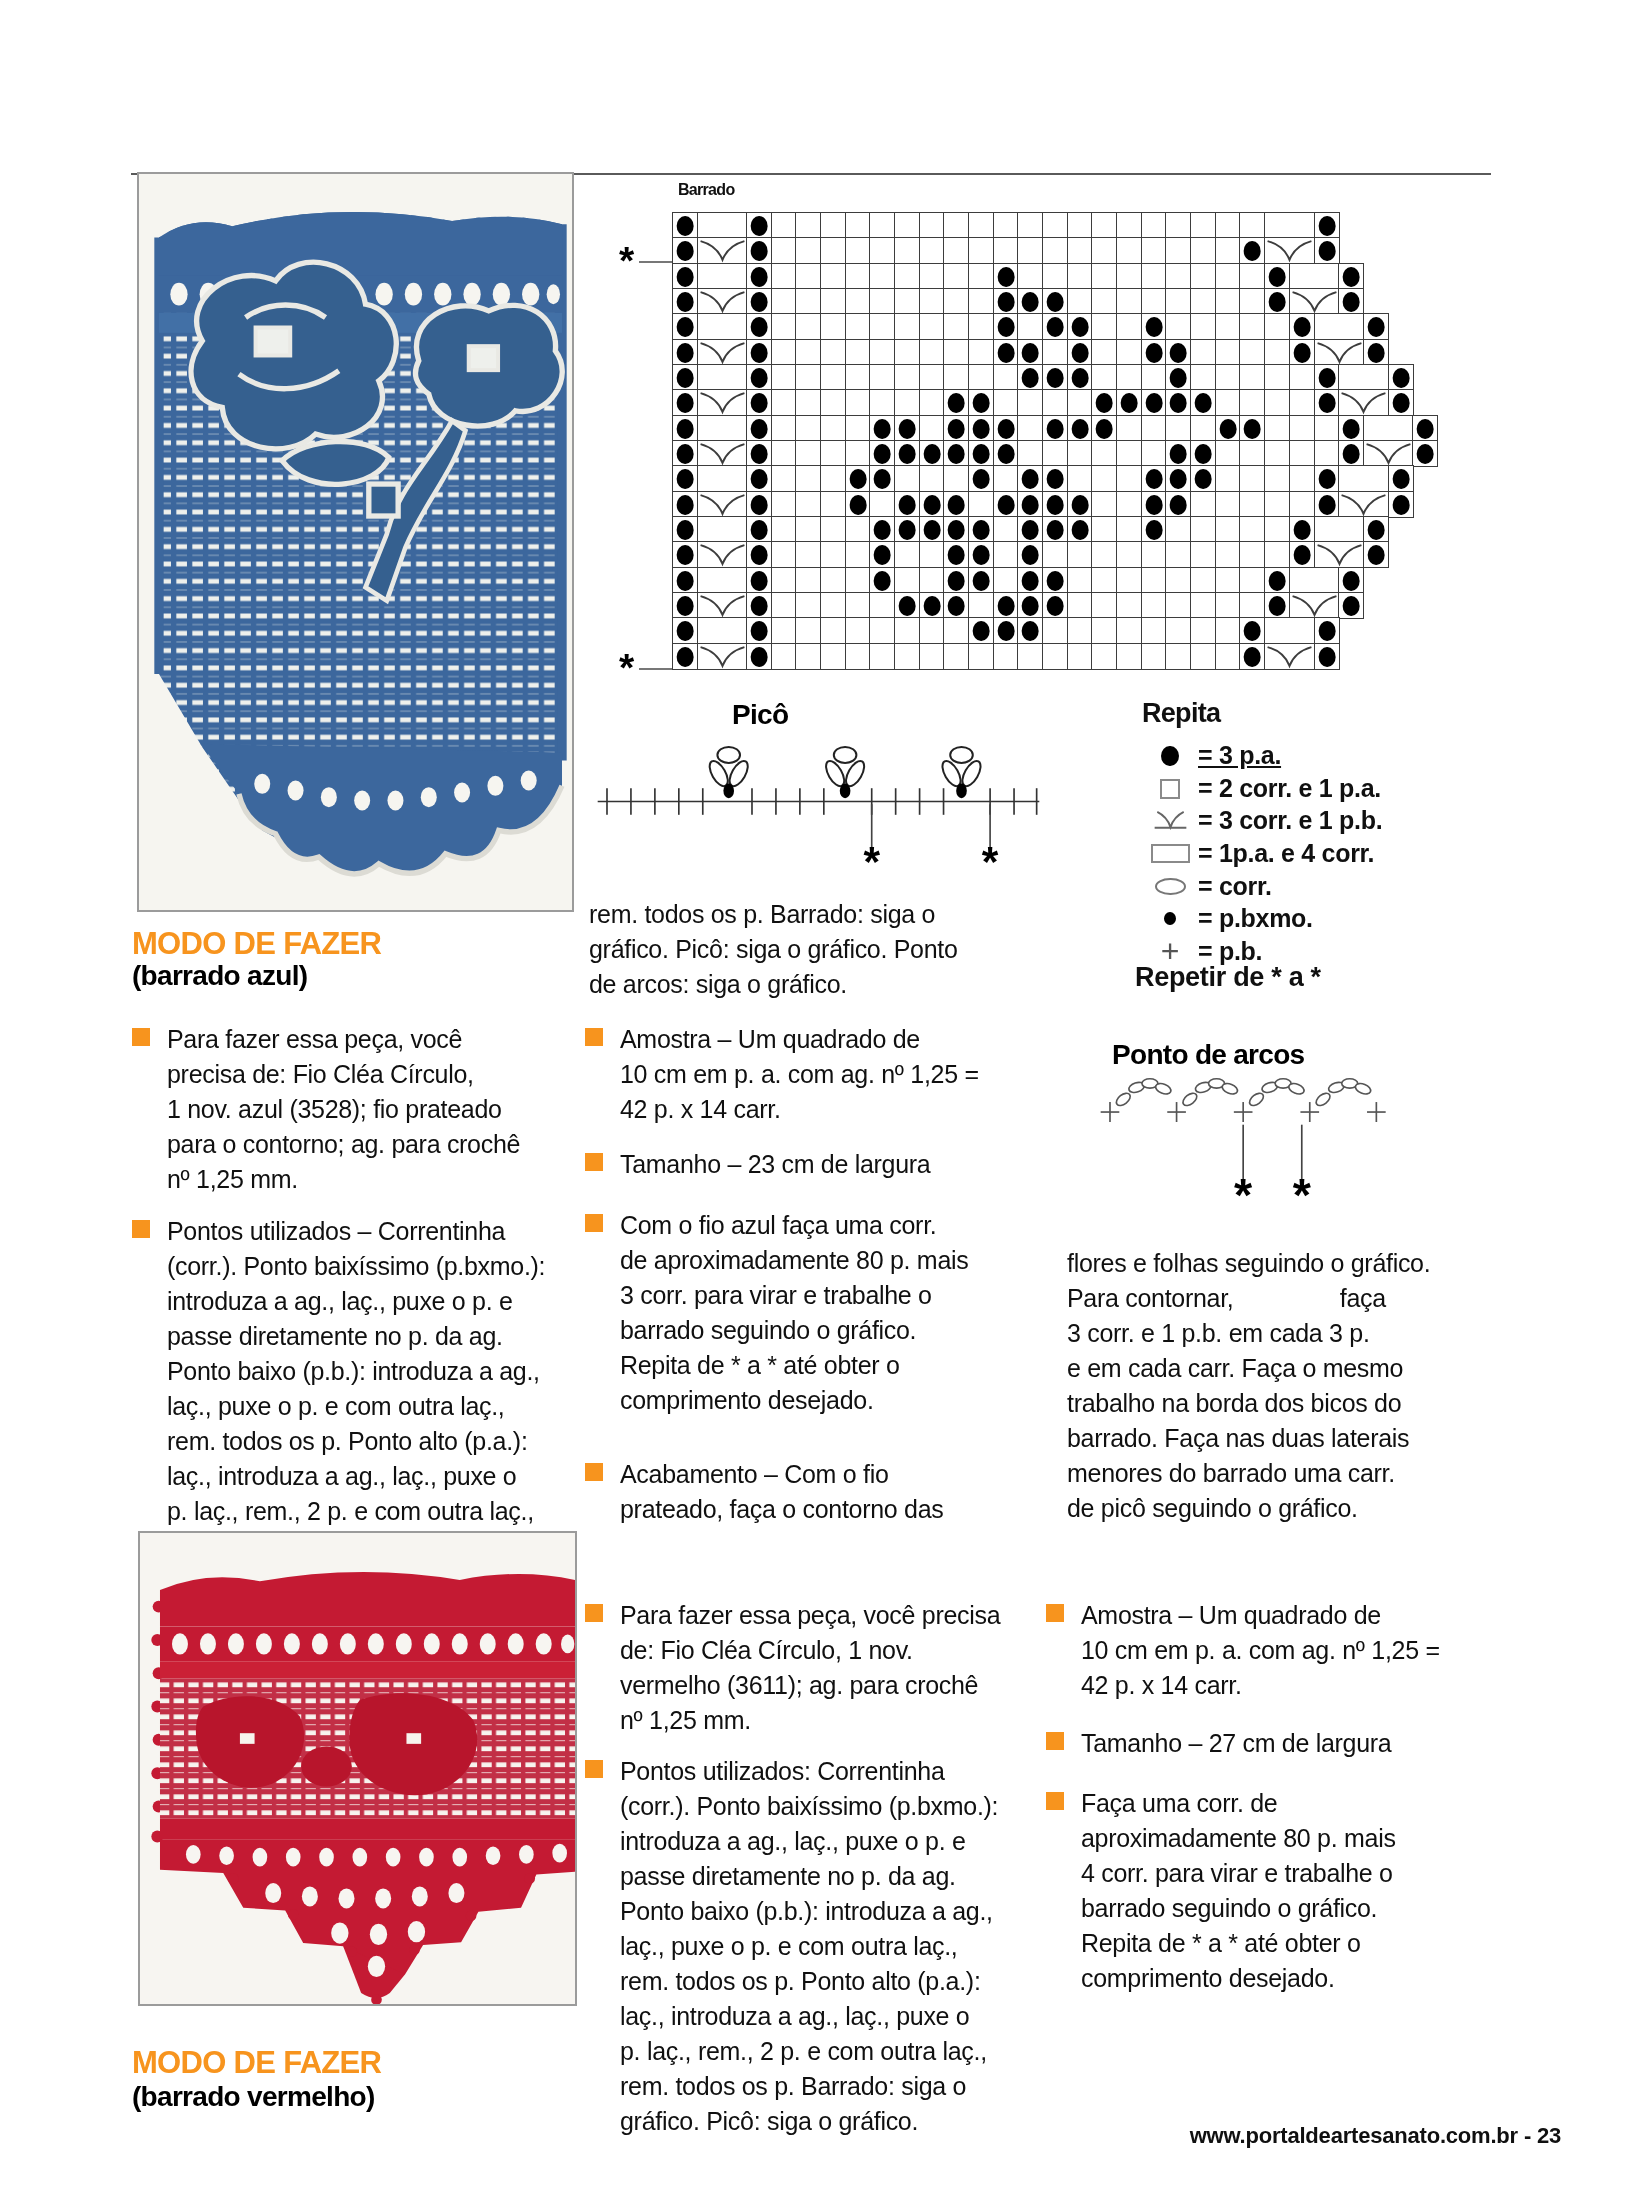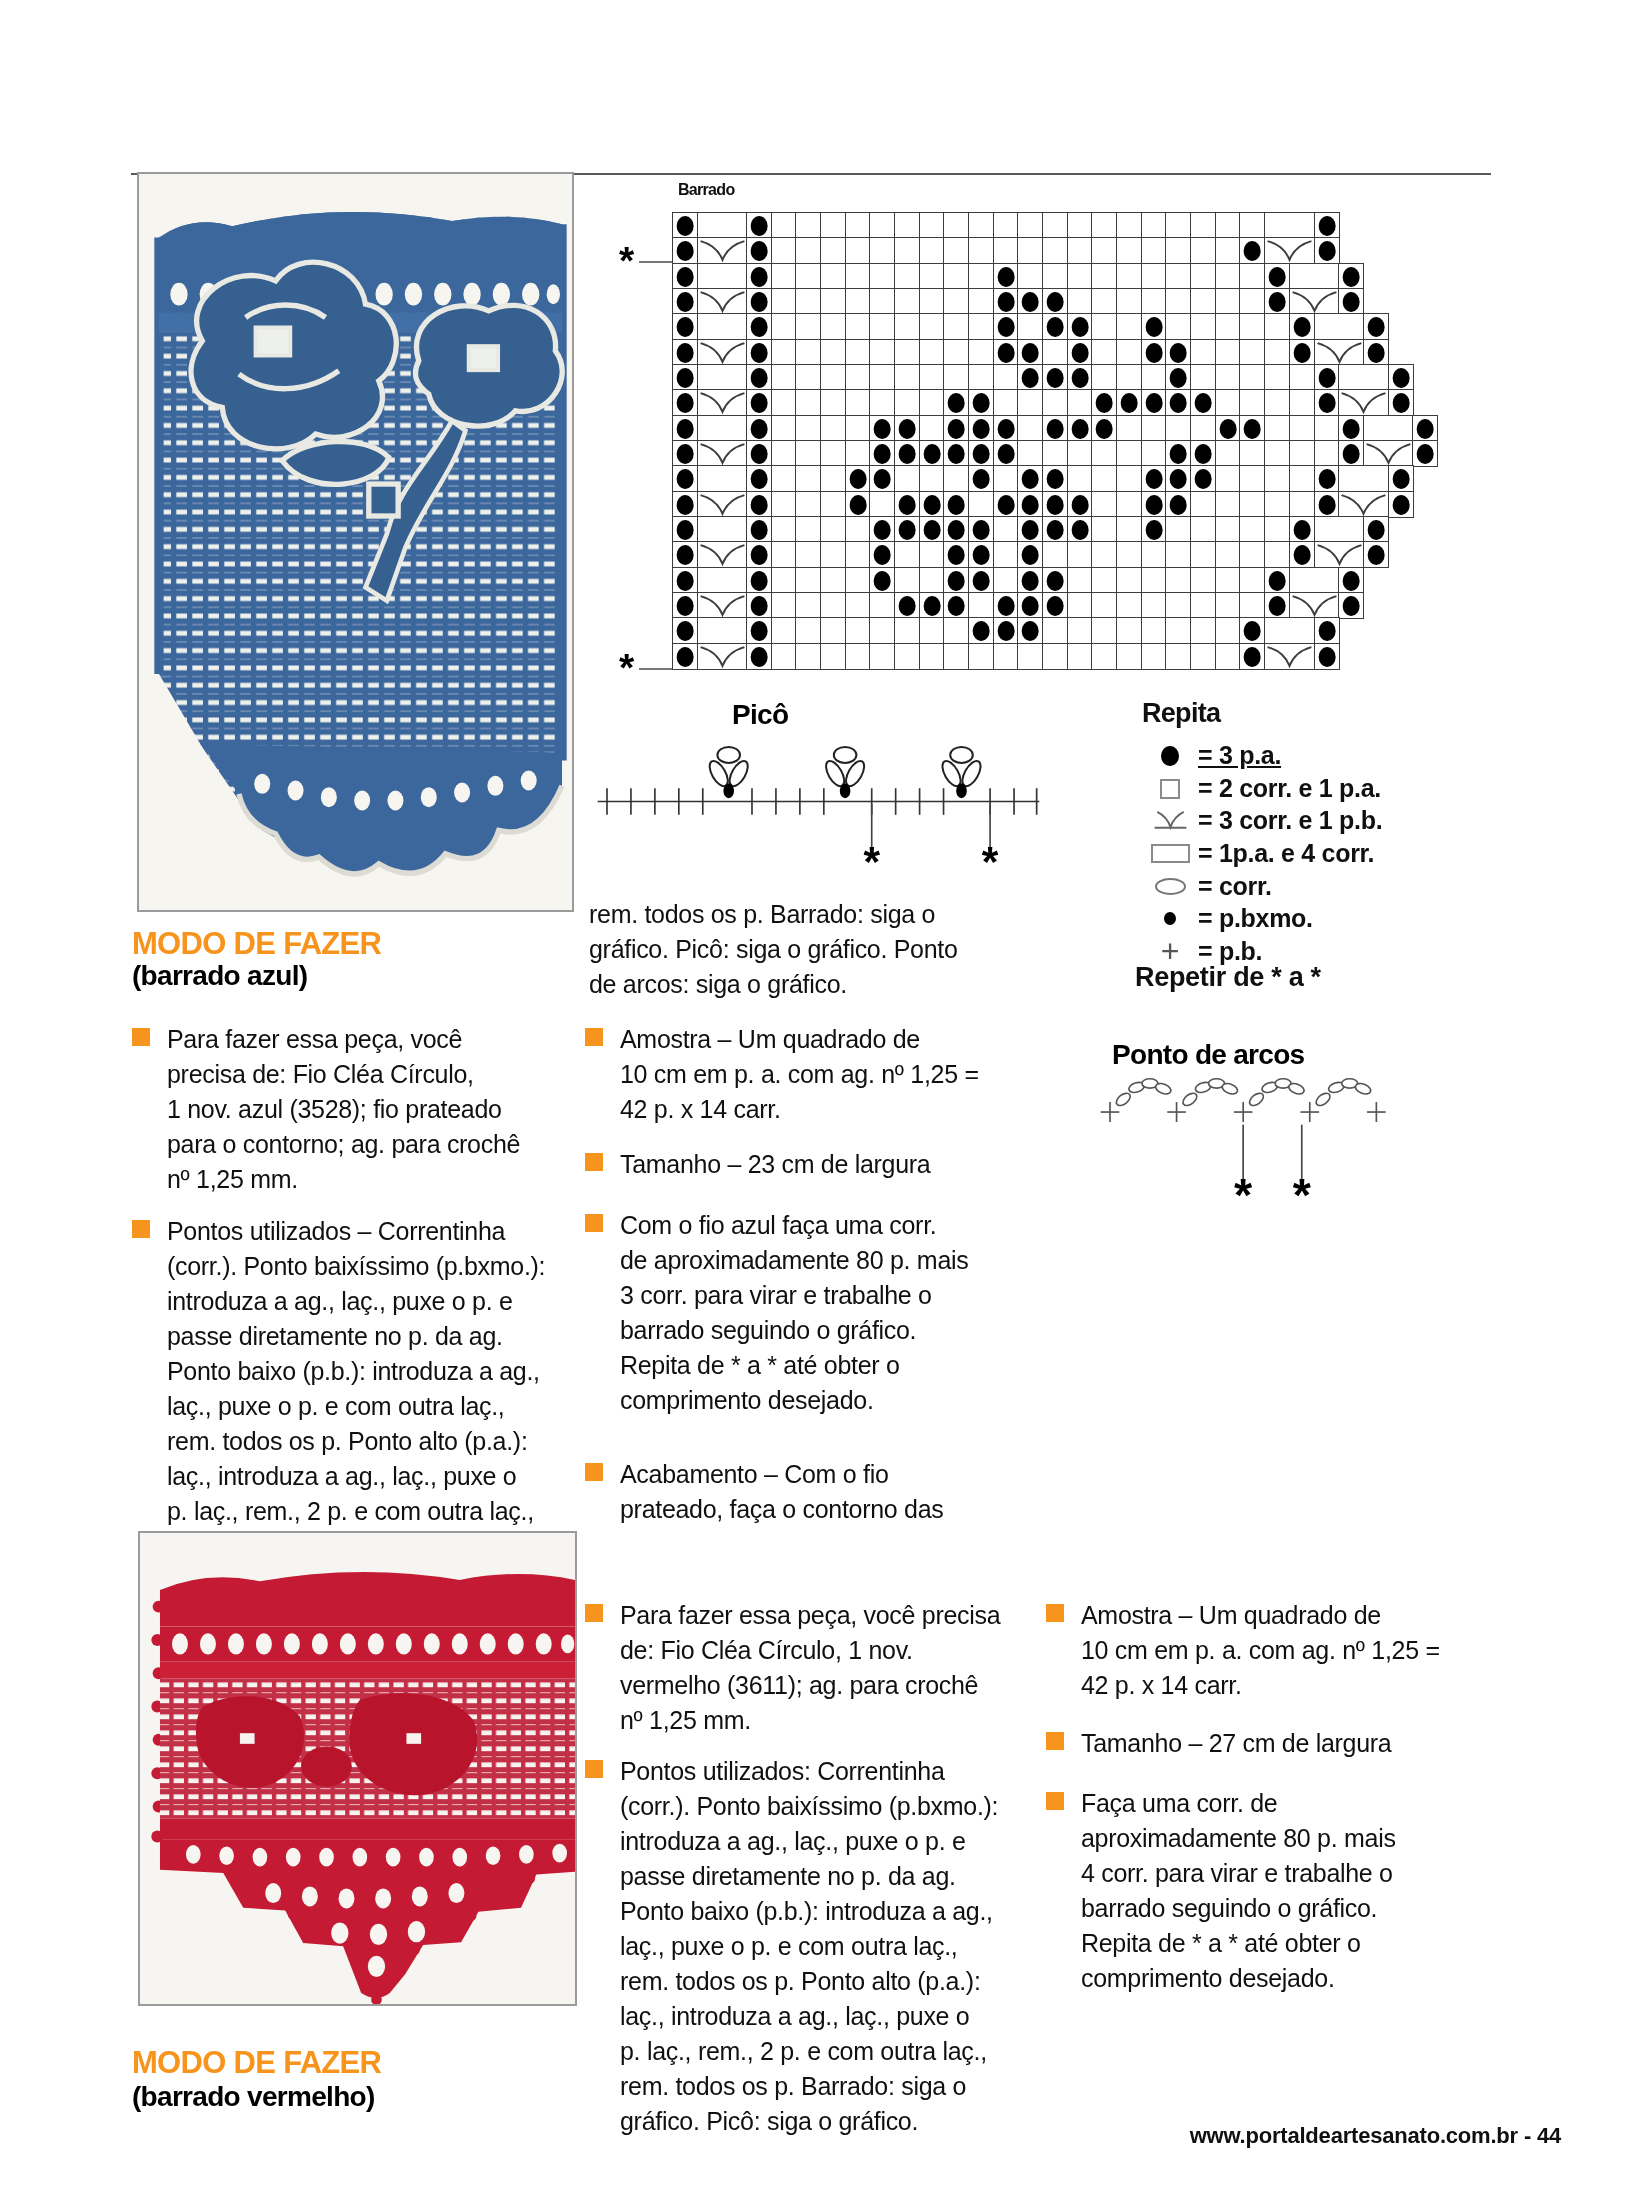--- a/index.html
+++ b/index.html
@@ -1170,20 +1170,28 @@
         <ellipse cx="355" cy="26" rx="12" ry="7" transform="rotate(-18 355 26)"></ellipse>
         <ellipse cx="375" cy="20" rx="12" ry="7"></ellipse>
         <ellipse cx="395" cy="28" rx="12" ry="7" transform="rotate(22 395 28)"></ellipse>
       </g>
       <line x1="215" y1="82" x2="215" y2="172" stroke="#444" stroke-width="2.5"></line>
       <line x1="303" y1="82" x2="303" y2="172" stroke="#444" stroke-width="2.5"></line>
       <text x="215" y="212" text-anchor="middle" font-size="70" font-weight="bold" font-family="Liberation Sans, sans-serif">*</text>
       <text x="303" y="212" text-anchor="middle" font-size="70" font-weight="bold" font-family="Liberation Sans, sans-serif">*</text>
     </svg>
   </div>
+  <div class="abs body-text" style="left:1067px;top:1246px;width:453px;">flores e folhas seguindo o gráfico.
+Para contornar,                faça
+3 corr. e 1 p.b. em cada 3 p.
+e em cada carr. Faça o mesmo
+trabalho na borda dos bicos do
+barrado. Faça nas duas laterais
+menores do barrado uma carr.
+de picô seguindo o gráfico.</div>
 
   <div class="photo" style="left:138px;top:1531px;width:435px;height:471px;">
     <svg width="435" height="471" viewBox="0 0 653 706">
       <defs>
         <pattern id="rm" width="22" height="24" patternUnits="userSpaceOnUse">
           <rect width="22" height="24" fill="#f7f3ee"></rect>
           <path d="M0,4 H22 M0,19 H22" stroke="#c22f46" stroke-width="8"></path>
           <path d="M3,0 V24" stroke="#c22f46" stroke-width="7"></path>
         </pattern>
       </defs>
@@ -1308,16 +1316,16 @@
   <div class="bullet" style="left:1046px;top:1786px;width:467px;">
     <span class="sq"></span>
     <span class="txt body-text">Faça uma corr. de
 aproximadamente 80 p. mais
 4 corr. para virar e trabalhe o
 barrado seguindo o gráfico.
 Repita de * a * até obter o
 comprimento desejado.</span>
   </div>
 
-  <div class="abs footer" style="left:867px;top:2123px;width:694px;">www.portaldeartesanato.com.br - 44</div>
+  <div class="abs footer" style="left:867px;top:2123px;width:694px;">www.portaldeartesanato.com.br - 23</div>
 
 </div>
 
 
 </body></html>

